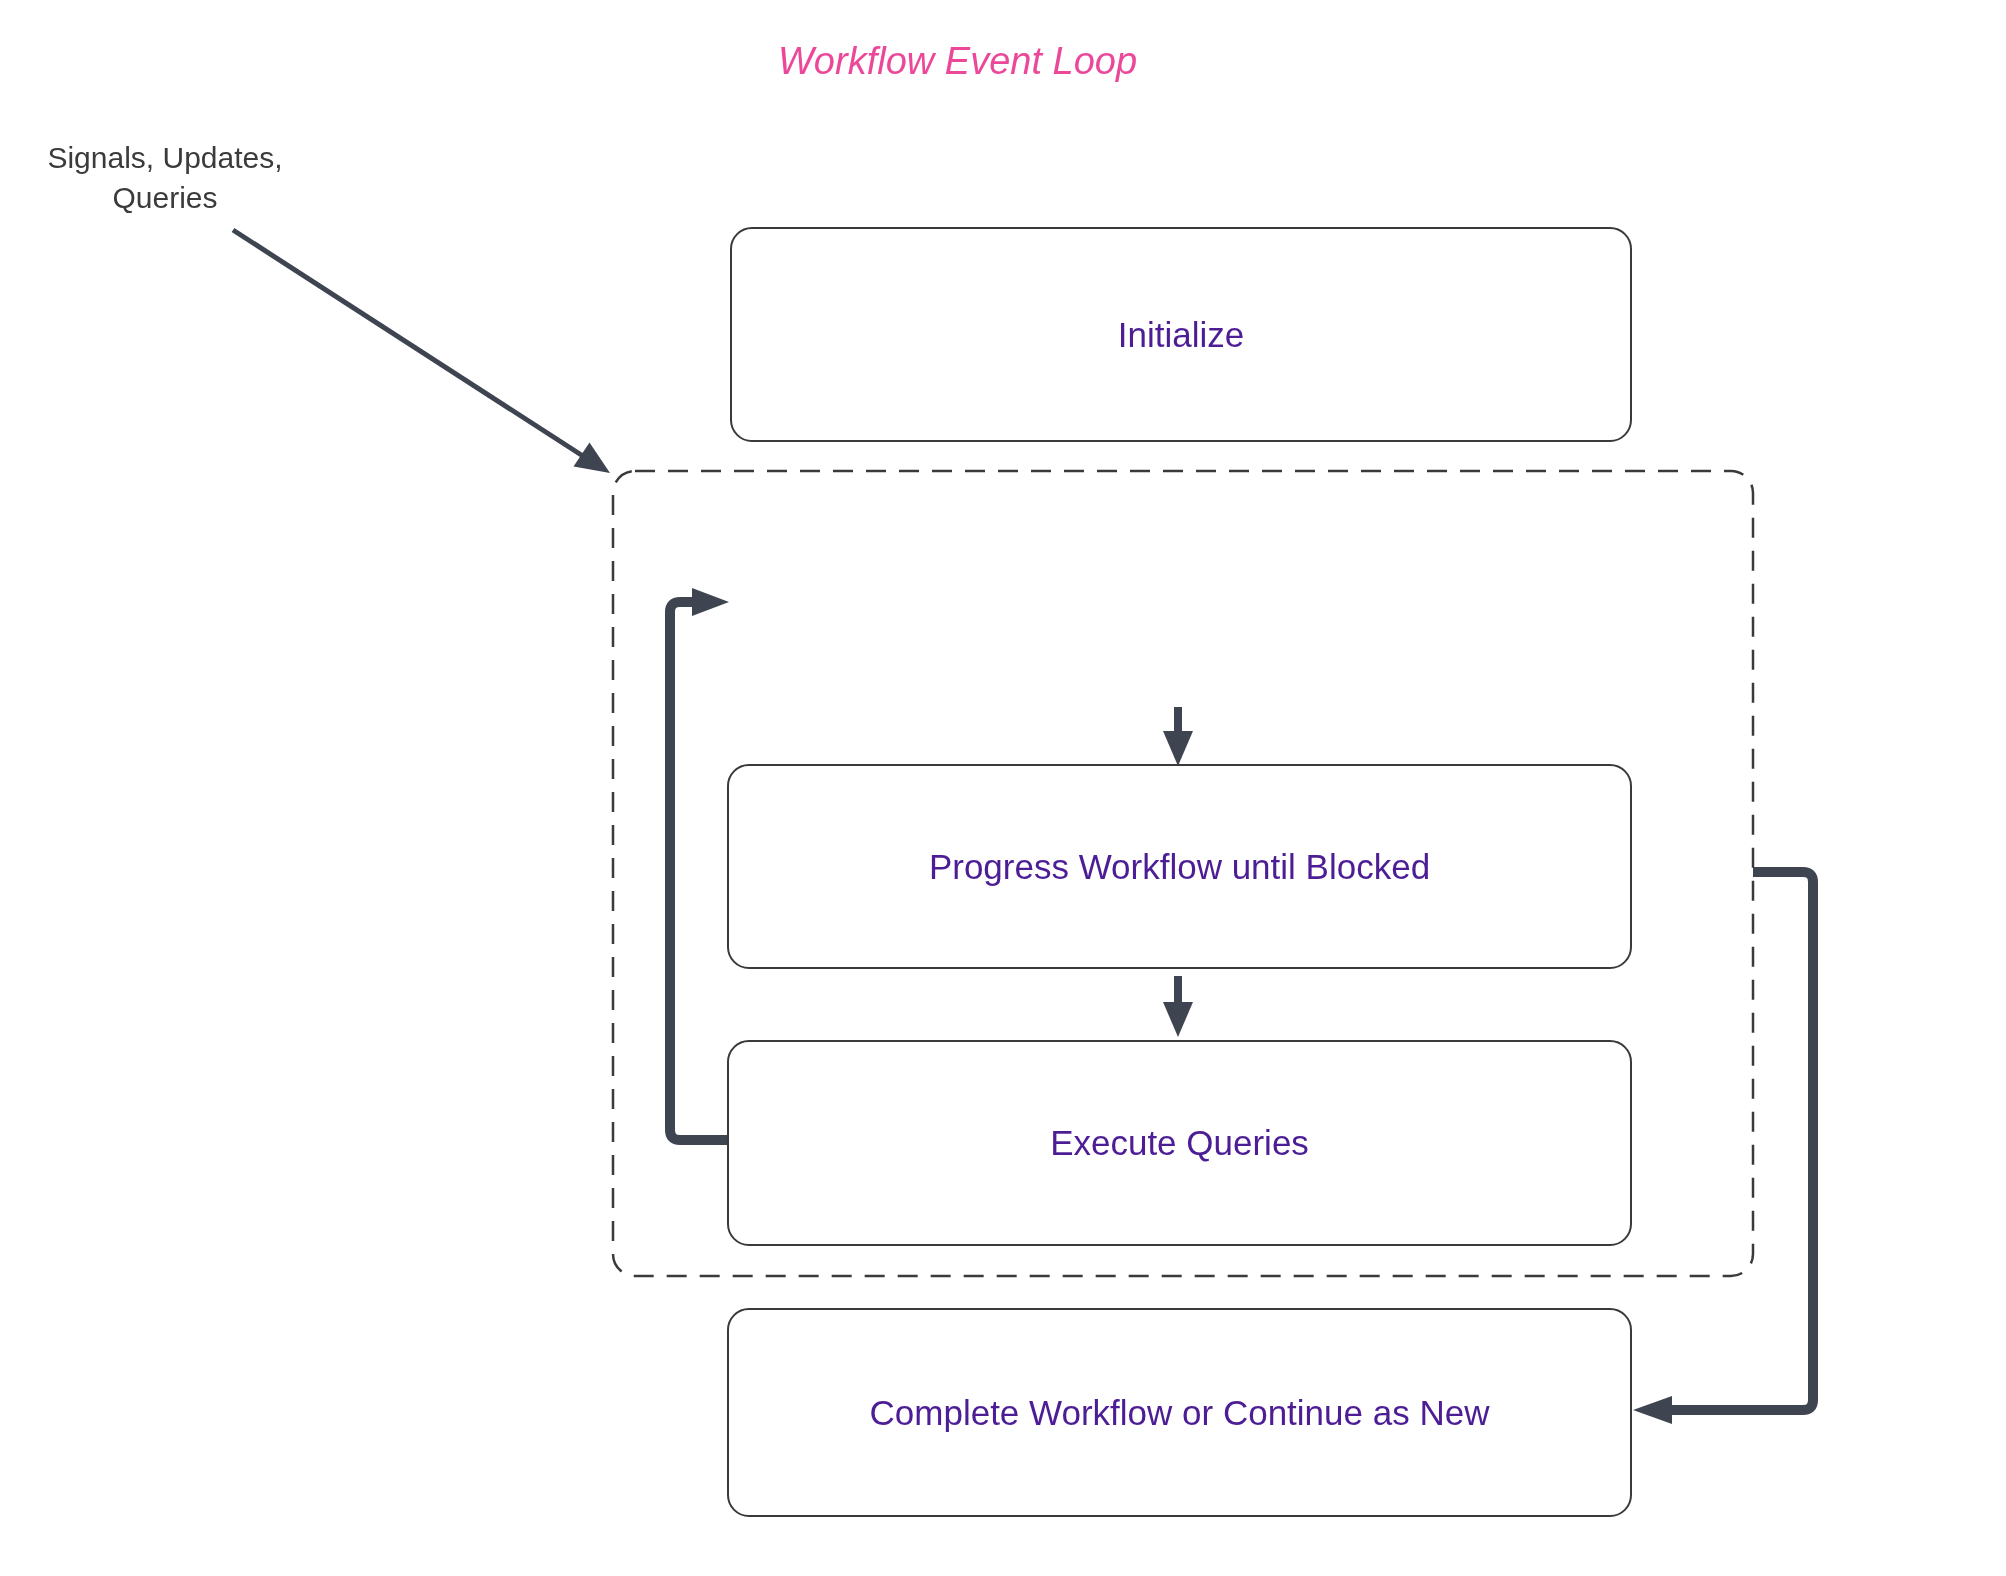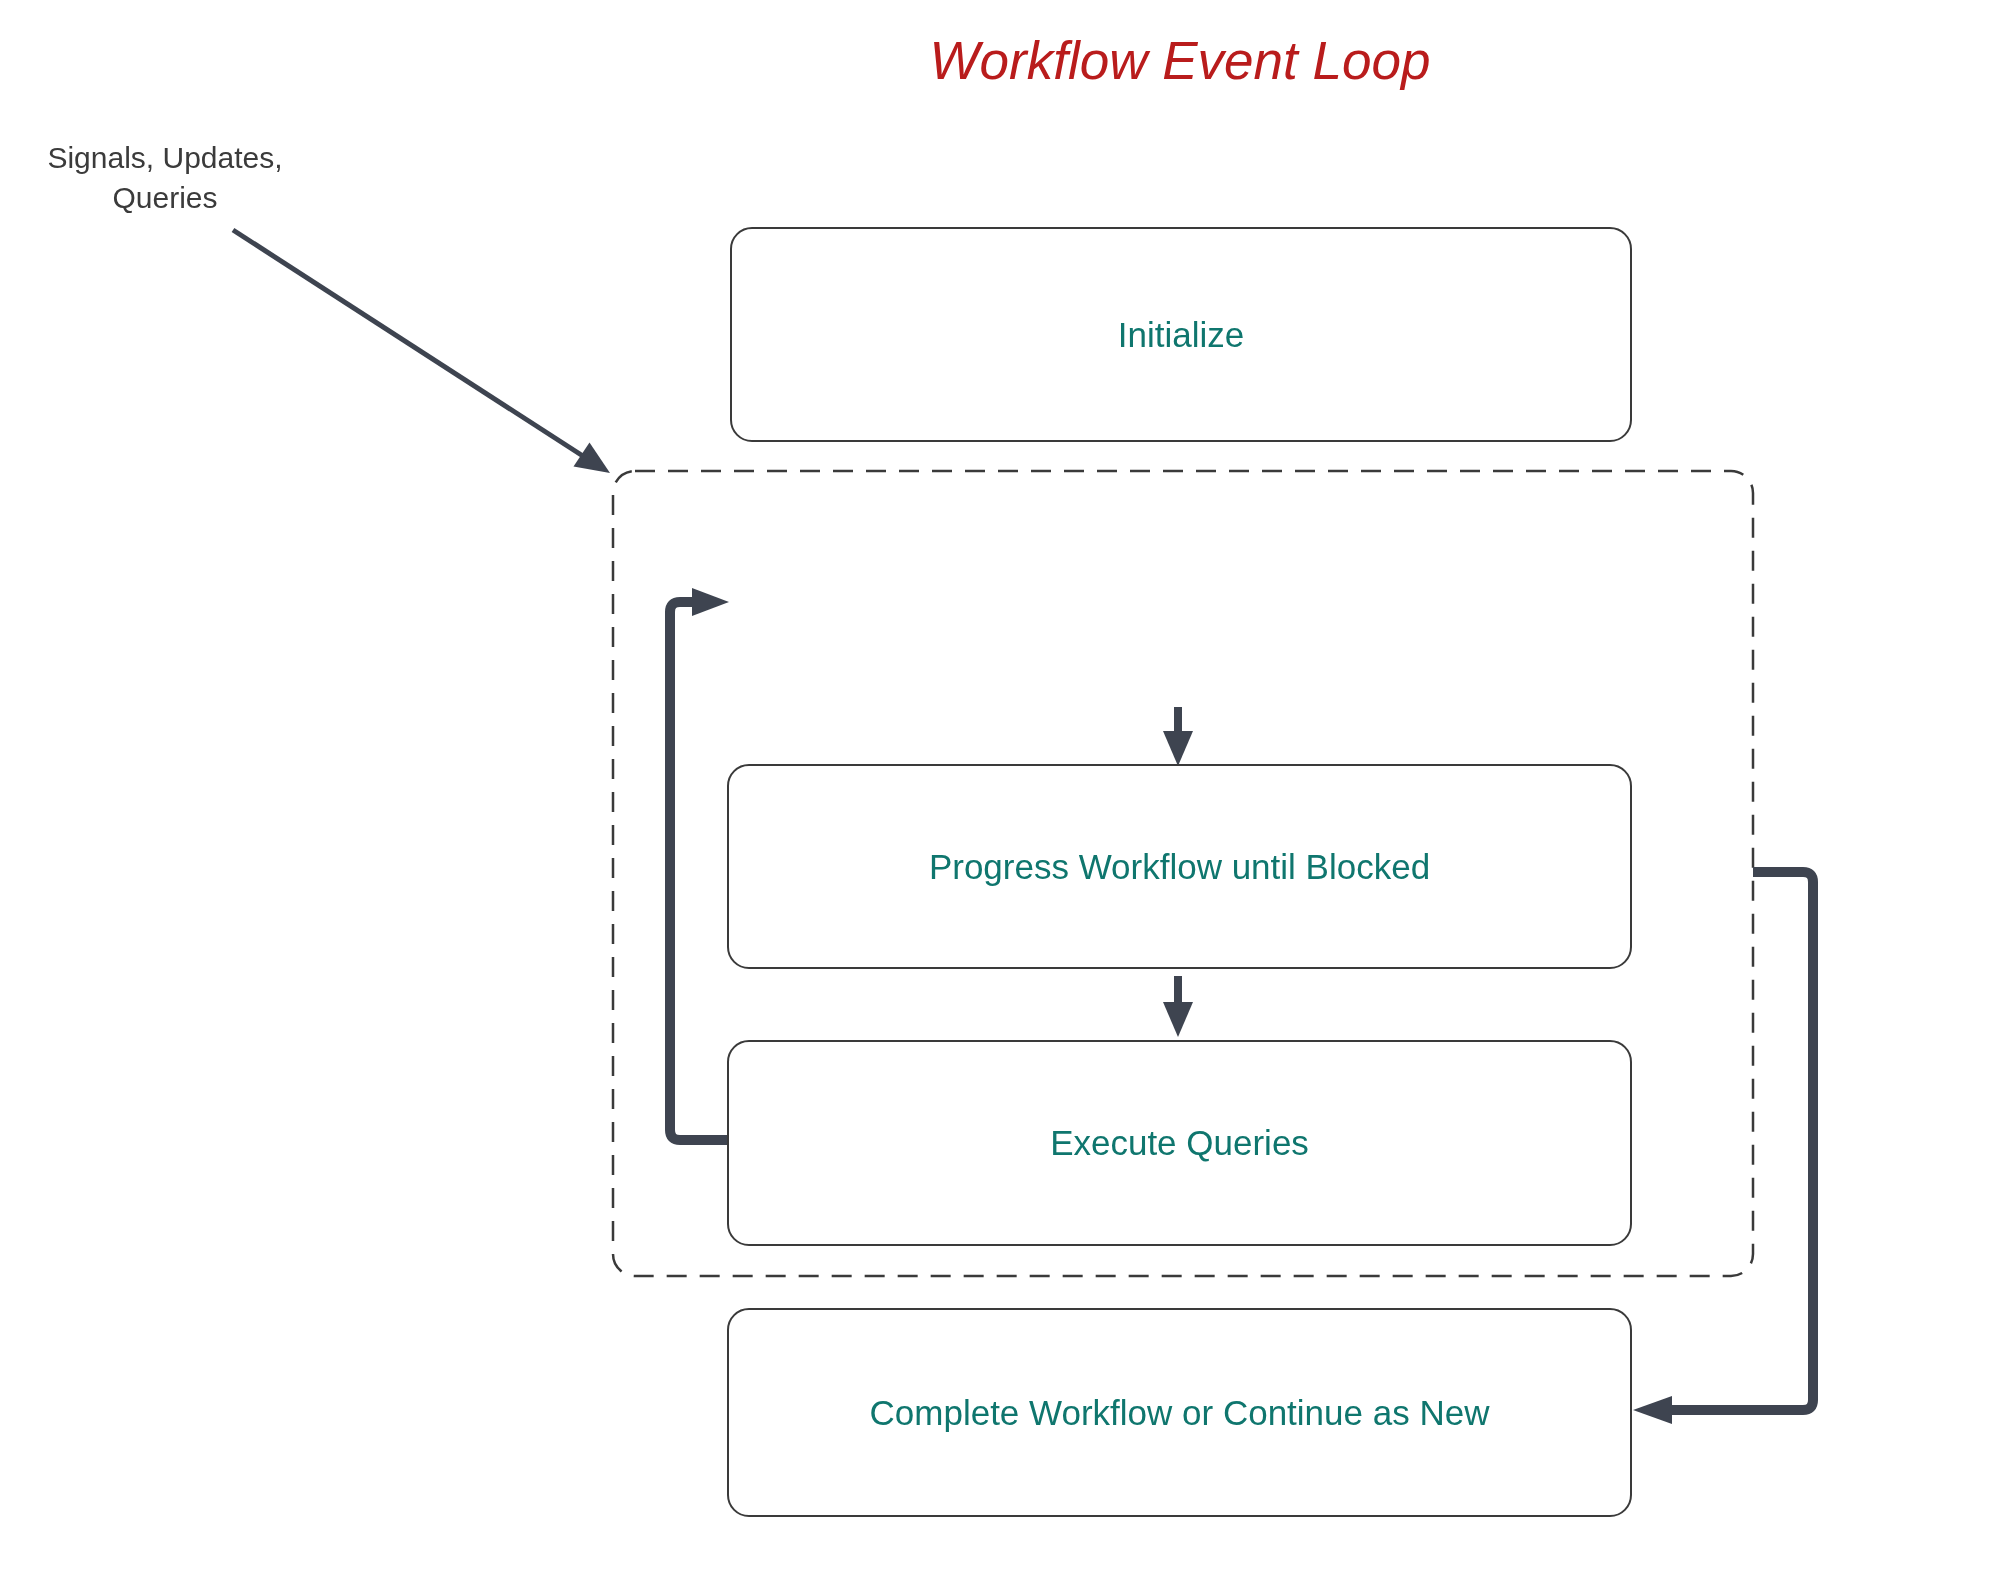--- a/index.html
+++ b/index.html
@@ -13,25 +13,25 @@
     height: 1576px;
     background: #ffffff;
     font-family: "Liberation Sans", "DejaVu Sans", sans-serif;
     overflow: hidden;
   }
   .diagram-title {
     position: absolute;
     left: 778px;
     top: 38px;
     width: 804px;
-    text-align: center;
+    text-align: left;
     font-style: italic;
-    font-size: 53px;
+    font-size: 38px;
     line-height: 46px;
-    color: #b91c1c;
+    color: #ec4899;
   }
   .side-label {
     position: absolute;
     left: 20px;
     top: 138px;
     width: 290px;
     text-align: center;
     font-size: 30px;
     line-height: 40px;
     color: #3b3b3b;
@@ -41,21 +41,21 @@
     position: absolute;
     box-sizing: border-box;
     background: #ffffff;
     border: 2px solid #3a3a3a;
     border-radius: 22px;
     display: flex;
     align-items: center;
     justify-content: center;
     text-align: center;
     font-size: 35px;
-    color: #0f766e;
+    color: #4c1d95;
     padding: 0 30px;
   }
   #node-initialize        { left: 730px; top: 227px;  width: 902px; height: 215px; }
   #node-progress-signals  { left: 727px; top: 499px;  width: 905px; height: 205px; }
   #node-progress-workflow { left: 727px; top: 764px;  width: 905px; height: 205px; }
   #node-execute-queries   { left: 727px; top: 1040px; width: 905px; height: 206px; }
   #node-complete          { left: 727px; top: 1308px; width: 905px; height: 209px; }
   #connectors {
     position: absolute;
     left: 0;

